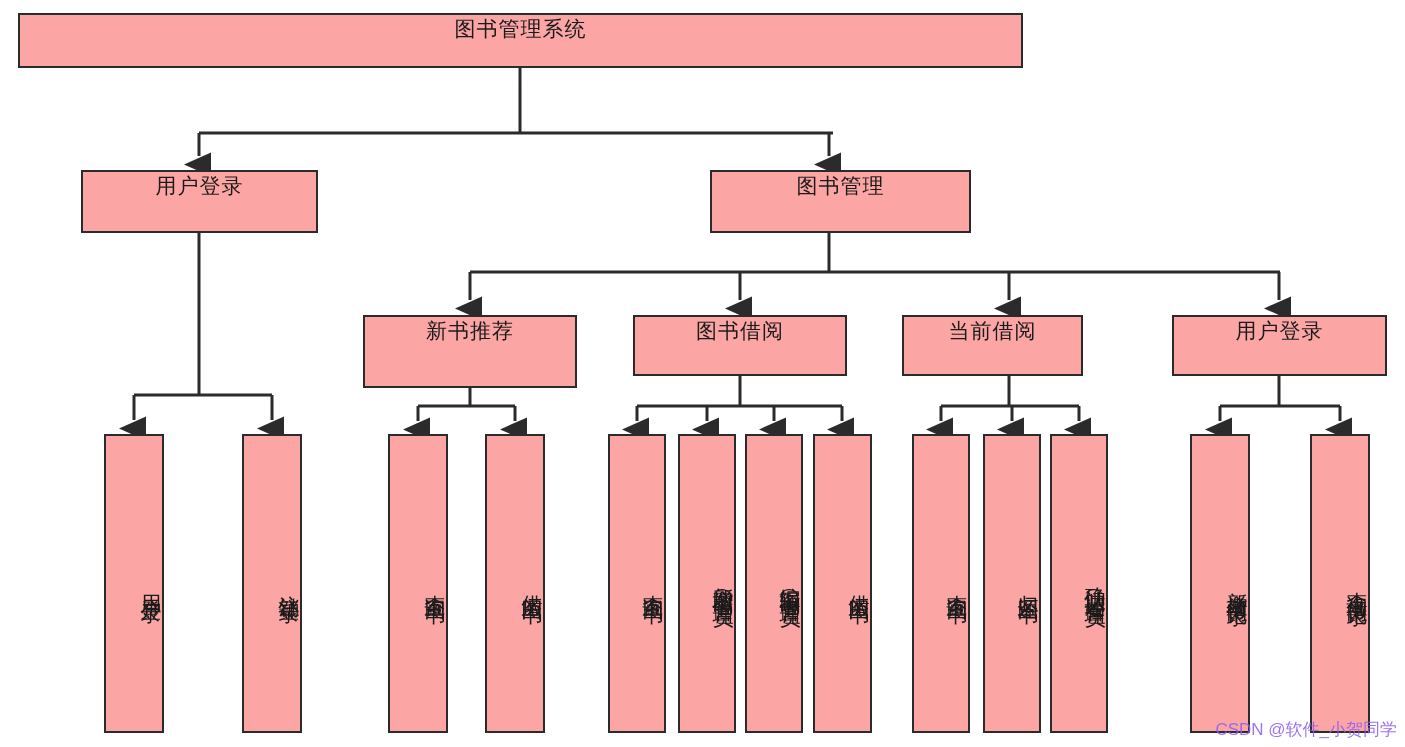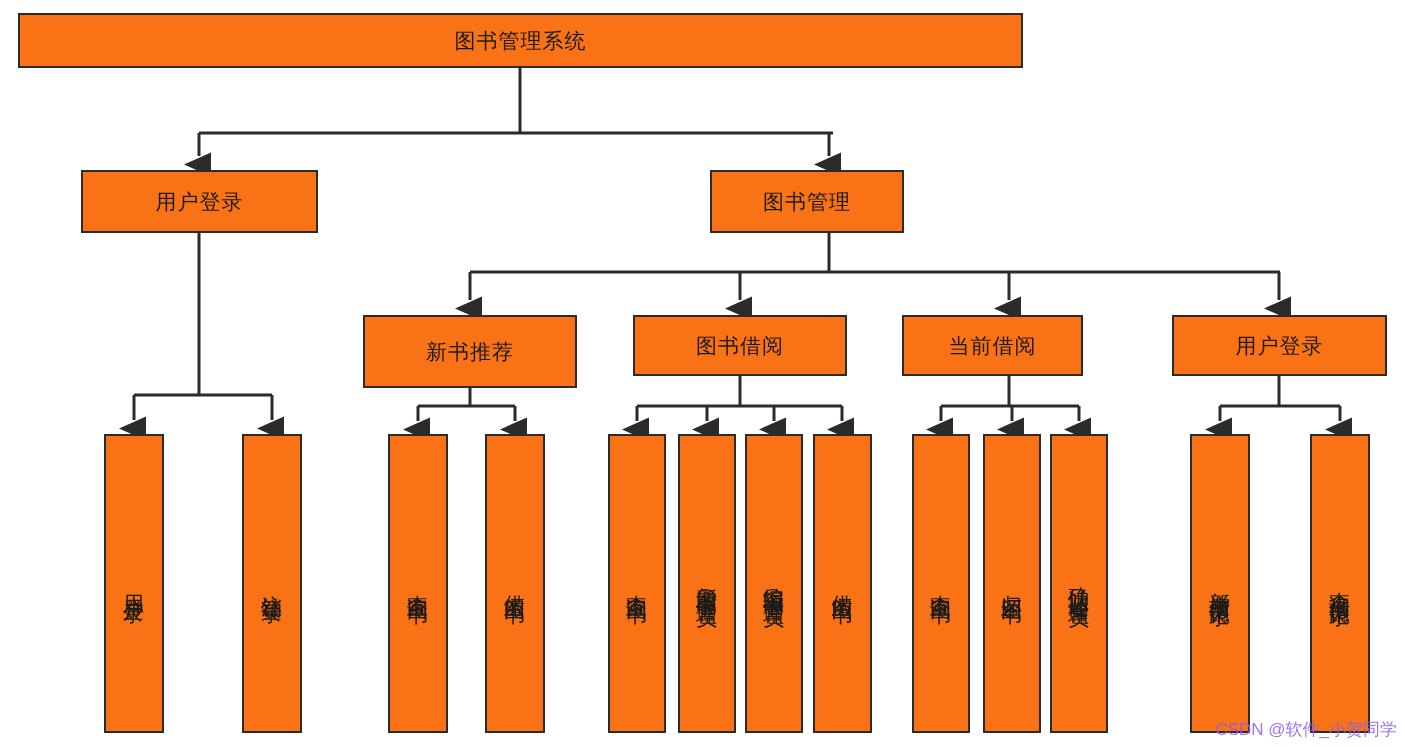--- a/index.html
+++ b/index.html
@@ -20,23 +20,23 @@
     left: 0;
     top: 0;
     width: 1405px;
     height: 747px;
     pointer-events: none;
   }
   .node {
     position: absolute;
     box-sizing: border-box;
     border: 2px solid #2b2b2b;
-    background: #f97316;
+    background: #fca5a5;
     display: flex;
-    align-items: center;
+    align-items: flex-start;
     justify-content: center;
     color: #1a1a1a;
   }
   .node.horiz {
     font-size: 21px;
     letter-spacing: 1px;
   }
   .node.vert {
     writing-mode: vertical-rl;
     text-orientation: upright;
@@ -115,21 +115,21 @@
     </g>
   </svg>
 
   <div class="node horiz" style="left: 18px; top: 13px; width: 1005px; height: 55px;">
     <span class="lbl">图书管理系统</span>
   </div>
 
   <div class="node horiz" style="left: 81px; top: 170px; width: 237px; height: 63px;">
     <span class="lbl">用户登录</span>
   </div>
-  <div class="node horiz" style="left: 710px; top: 170px; width: 194px; height: 63px;">
+  <div class="node horiz" style="left: 710px; top: 170px; width: 261px; height: 63px;">
     <span class="lbl">图书管理</span>
   </div>
 
   <div class="node horiz" style="left: 363px; top: 315px; width: 214px; height: 73px;">
     <span class="lbl">新书推荐</span>
   </div>
   <div class="node horiz" style="left: 633px; top: 315px; width: 214px; height: 61px;">
     <span class="lbl">图书借阅</span>
   </div>
   <div class="node horiz" style="left: 902px; top: 315px; width: 181px; height: 61px;">

